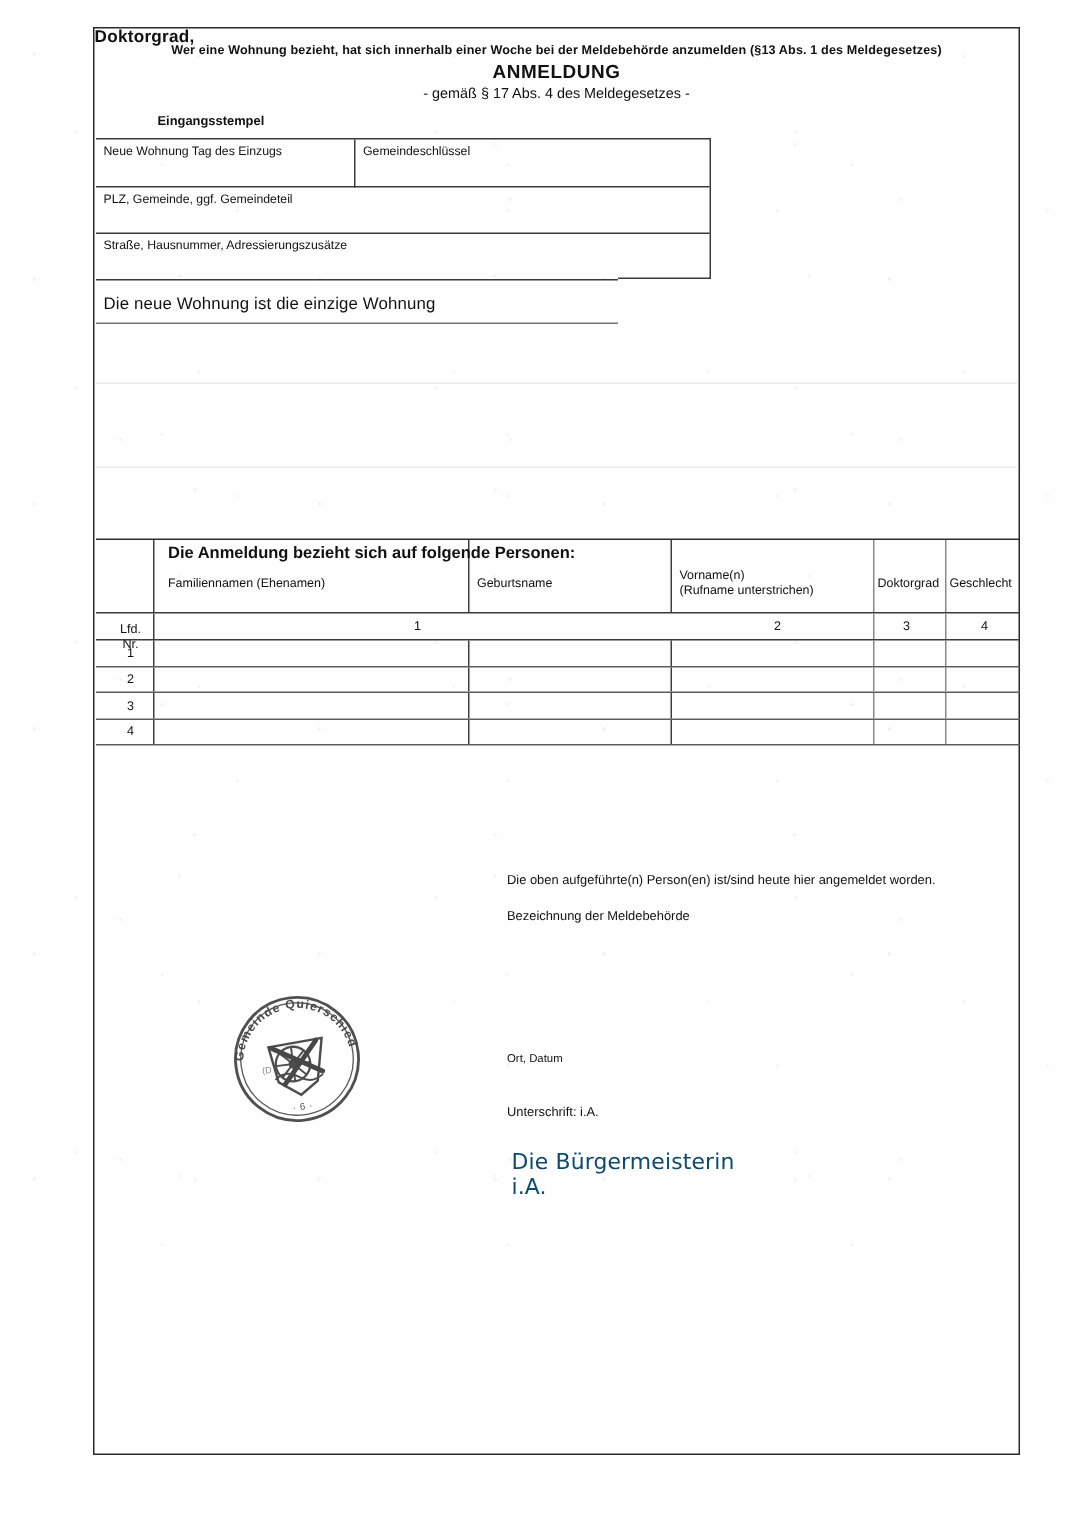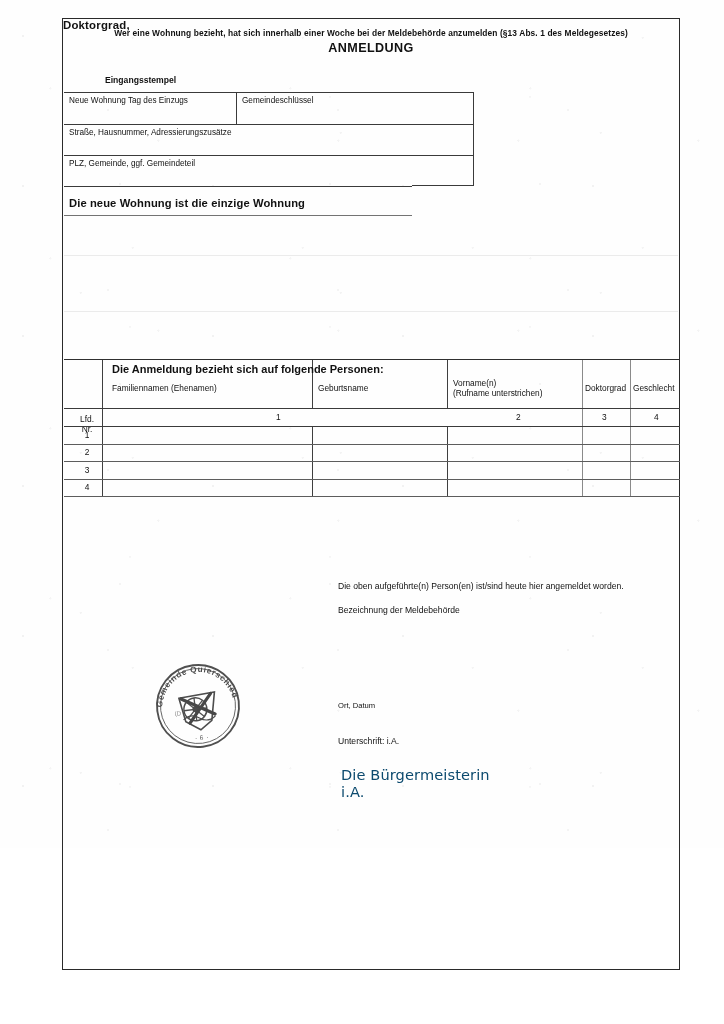--- a/index.html
+++ b/index.html
@@ -123,21 +123,21 @@
     position: absolute;
     left: 0; right: 0;
     border-top: 1.1px solid #3a3a3a;
   }
 
   
   #einzige {
     position: absolute;
     left: 6px; top: 178px;
     font-size: 11.2px;
-    font-weight: bold;
+    font-weight: normal;
     letter-spacing: .1px;
   }
   #einzige-rule {
     position: absolute;
     left: 1px; top: 196px;
     width: 348px;
     border-top: 1.1px solid #444;
     opacity: .75;
   }
 
@@ -252,33 +252,34 @@
 </head>
 <body>
 
 <div id="page">
   <div id="speckle"></div>
 
   <div id="frame">
 
     <div class="hdr-line" id="hdr-notice">Wer eine Wohnung bezieht, hat sich innerhalb einer Woche bei der Meldebehörde anzumelden (§13 Abs. 1 des Meldegesetzes)</div>
     <div class="hdr-line" id="hdr-title">ANMELDUNG</div>
+    <div id="hdr-subtitle">- gemäß § 17 Abs. 4 des Meldegesetzes -</div>
     <div id="stamp-label">Eingangsstempel</div>
 
     <div id="addr">
       <div class="addr-row" id="addr-row1">
         <span class="addr-cap">Neue Wohnung Tag des Einzugs</span>
         <span class="addr-cap" style="left:178px;">Gemeindeschlüssel</span>
         <span id="addr-vsep"></span>
       </div>
+      <div class="addr-row" id="addr-row2">
+        <span class="addr-cap">PLZ, Gemeinde, ggf. Gemeindeteil</span>
+      </div>
       <div class="addr-row" id="addr-row3">
         <span class="addr-cap">Straße, Hausnummer, Adressierungszusätze</span>
-      </div>
-      <div class="addr-row" id="addr-row2">
-        <span class="addr-cap">PLZ, Gemeinde, ggf. Gemeindeteil</span>
       </div>
     </div>
 
     <div id="addr-ext">
       <div class="xline" style="top:31px;"></div>
       <div class="xline" style="top:62px;"></div>
     </div>
 
     <div id="einzige">Die neue Wohnung ist die einzige Wohnung</div>
     <div id="einzige-rule"></div>

